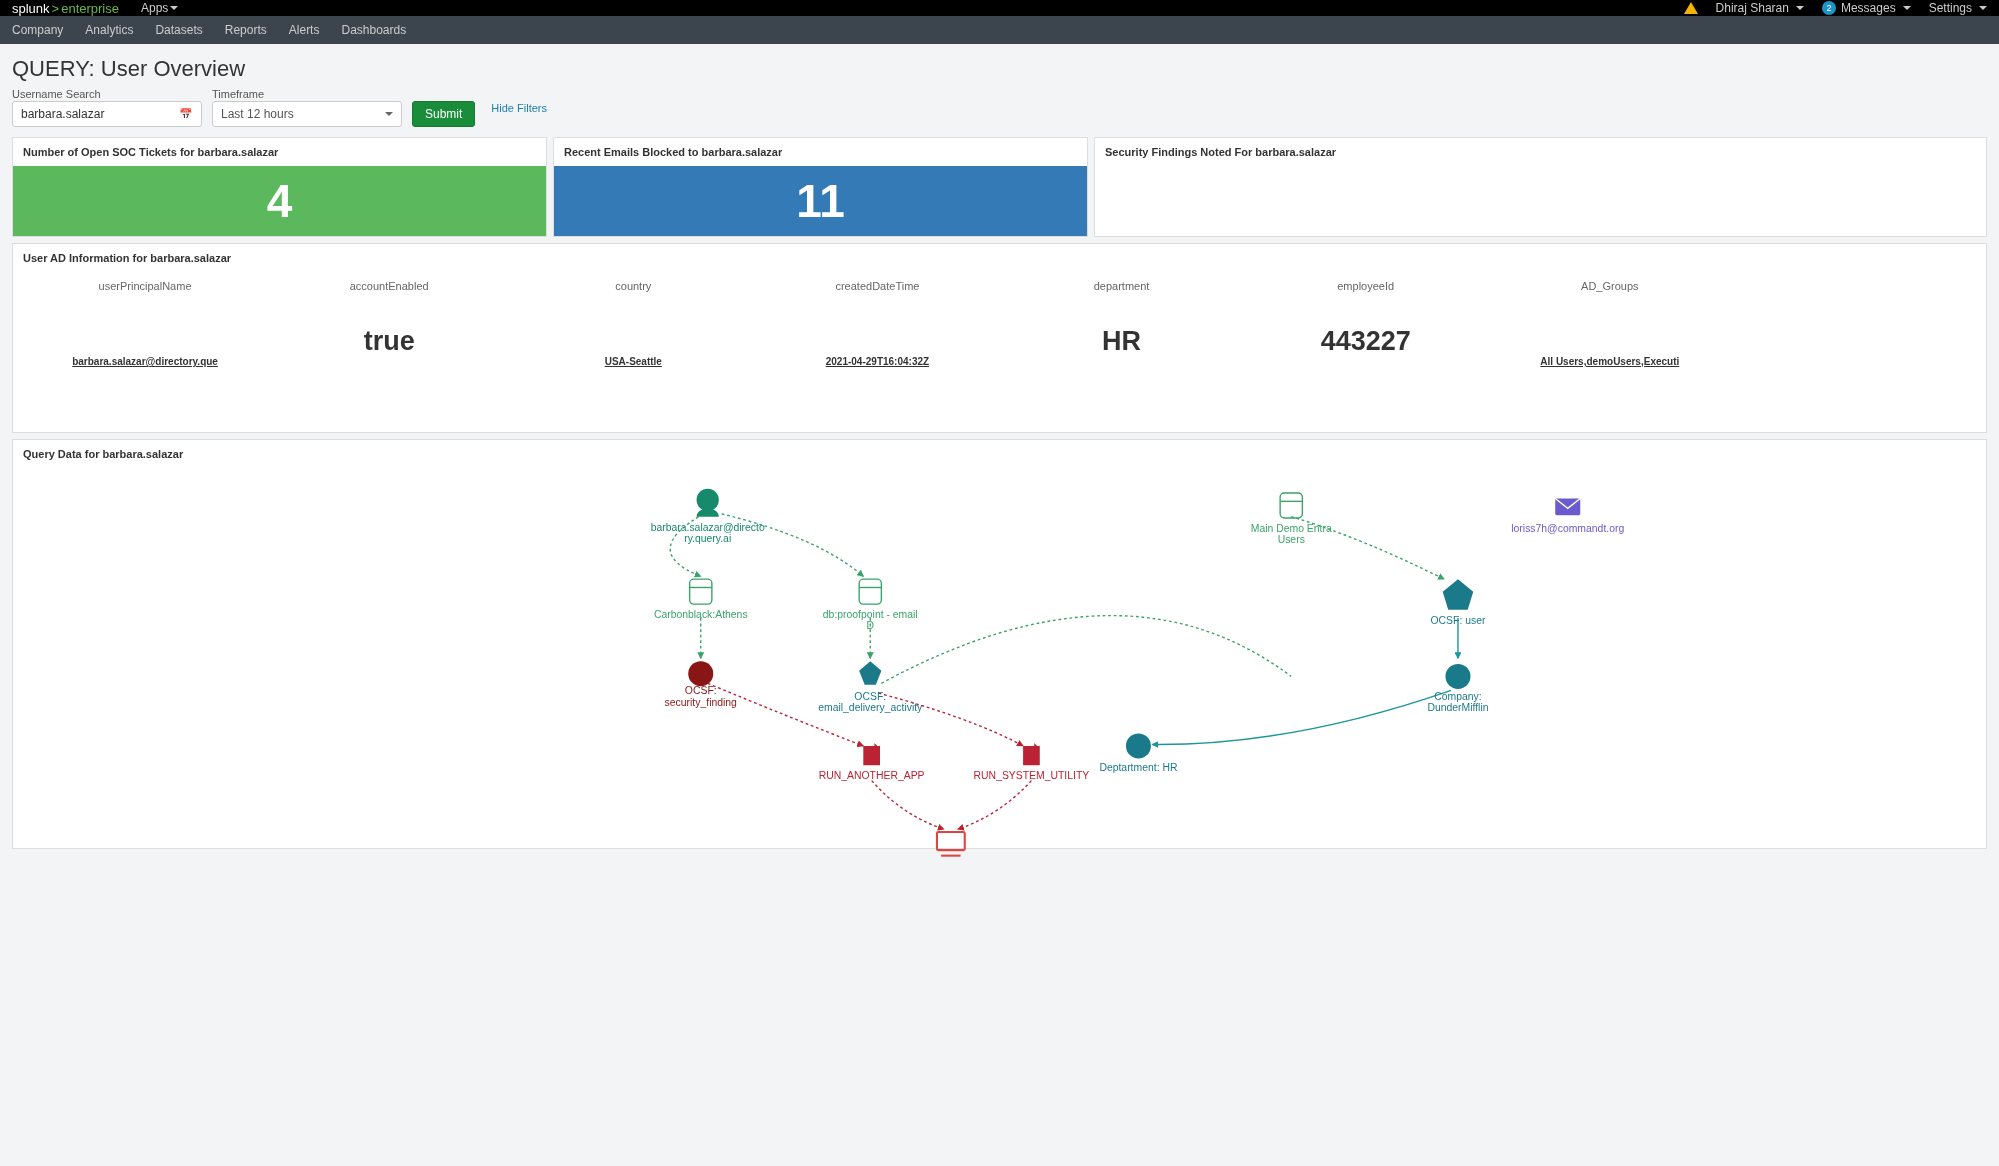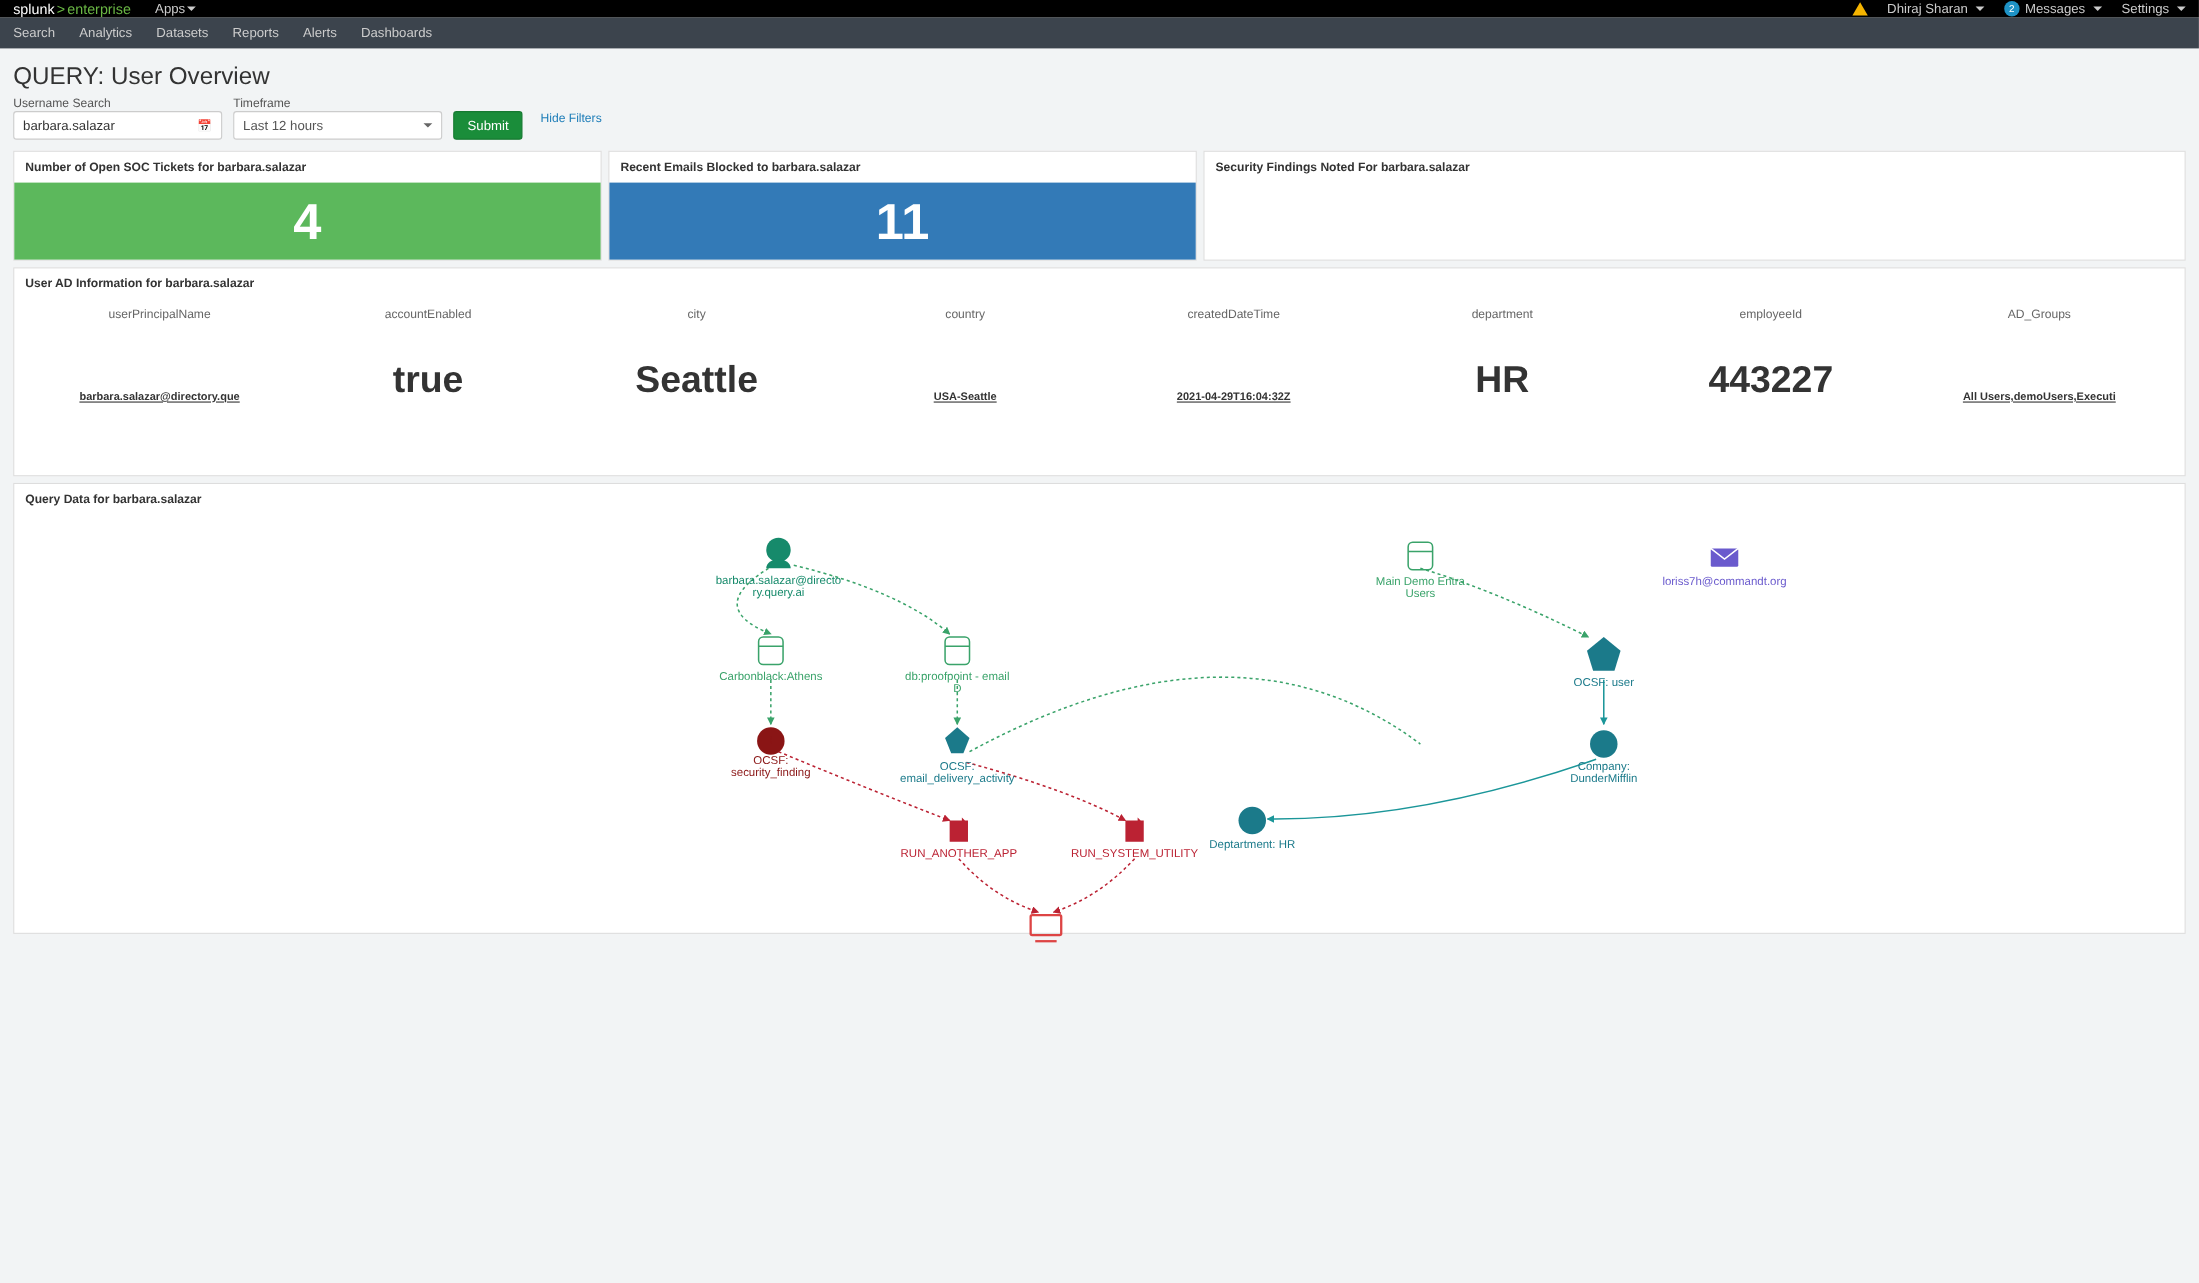--- a/index.html
+++ b/index.html
@@ -178,21 +178,21 @@
   }
   .ad-col {
     text-align: center;
     display: flex;
     flex-direction: column;
     align-items: center;
     overflow: hidden;
   }
   .ad-col .hdr { font-size: 11px; color: #666; margin-bottom: 34px; }
   .ad-col .val { white-space: nowrap; }
-  .val.big { font-size: 34px; font-weight: 700; color: #333; }
+  .val.big { font-size: 27px; font-weight: 700; color: #333; }
   .val.med { font-size: 10px; font-weight: 700; color: #333; margin-top: 30px; text-decoration: underline; }
   
   .panel-graph {
     margin: 6px 12px 12px 12px;
     background: #fff;
     border: 1px solid #ddd;
     position: relative;
     min-height: 410px;
   }
   .panel-graph svg {
@@ -246,21 +246,21 @@
       <span class="caret-down"></span>
     </div>
     <div class="right-item">
       <span>Settings</span>
       <span class="caret-down"></span>
     </div>
   </div>
 </div>
 
 <div class="navbar">
-  <span class="nav-item">Search</span>
+  <span class="nav-item">Company</span>
   <span class="nav-item">Analytics</span>
   <span class="nav-item">Datasets</span>
   <span class="nav-item">Reports</span>
   <span class="nav-item">Alerts</span>
   <span class="nav-item">Dashboards</span>
 </div>
 
 <div class="page-head">
   <h1>QUERY: User Overview</h1>
 </div>
@@ -301,24 +301,20 @@
 <div class="panel-wide">
   <div class="panel-title">User AD Information for barbara.salazar</div>
   <div class="ad-grid" id="ad-grid" style="grid-template-columns: repeat(8, 1fr);">
       <div class="ad-col">
         <div class="hdr">userPrincipalName</div>
         <div class="val med">barbara.salazar@directory.que</div>
       </div>
       <div class="ad-col">
         <div class="hdr">accountEnabled</div>
         <div class="val big">true</div>
-      </div>
-      <div class="ad-col">
-        <div class="hdr">city</div>
-        <div class="val big">Seattle</div>
       </div>
       <div class="ad-col">
         <div class="hdr">country</div>
         <div class="val med">USA-Seattle</div>
       </div>
       <div class="ad-col">
         <div class="hdr">createdDateTime</div>
         <div class="val med">2021-04-29T16:04:32Z</div>
       </div>
       <div class="ad-col">

